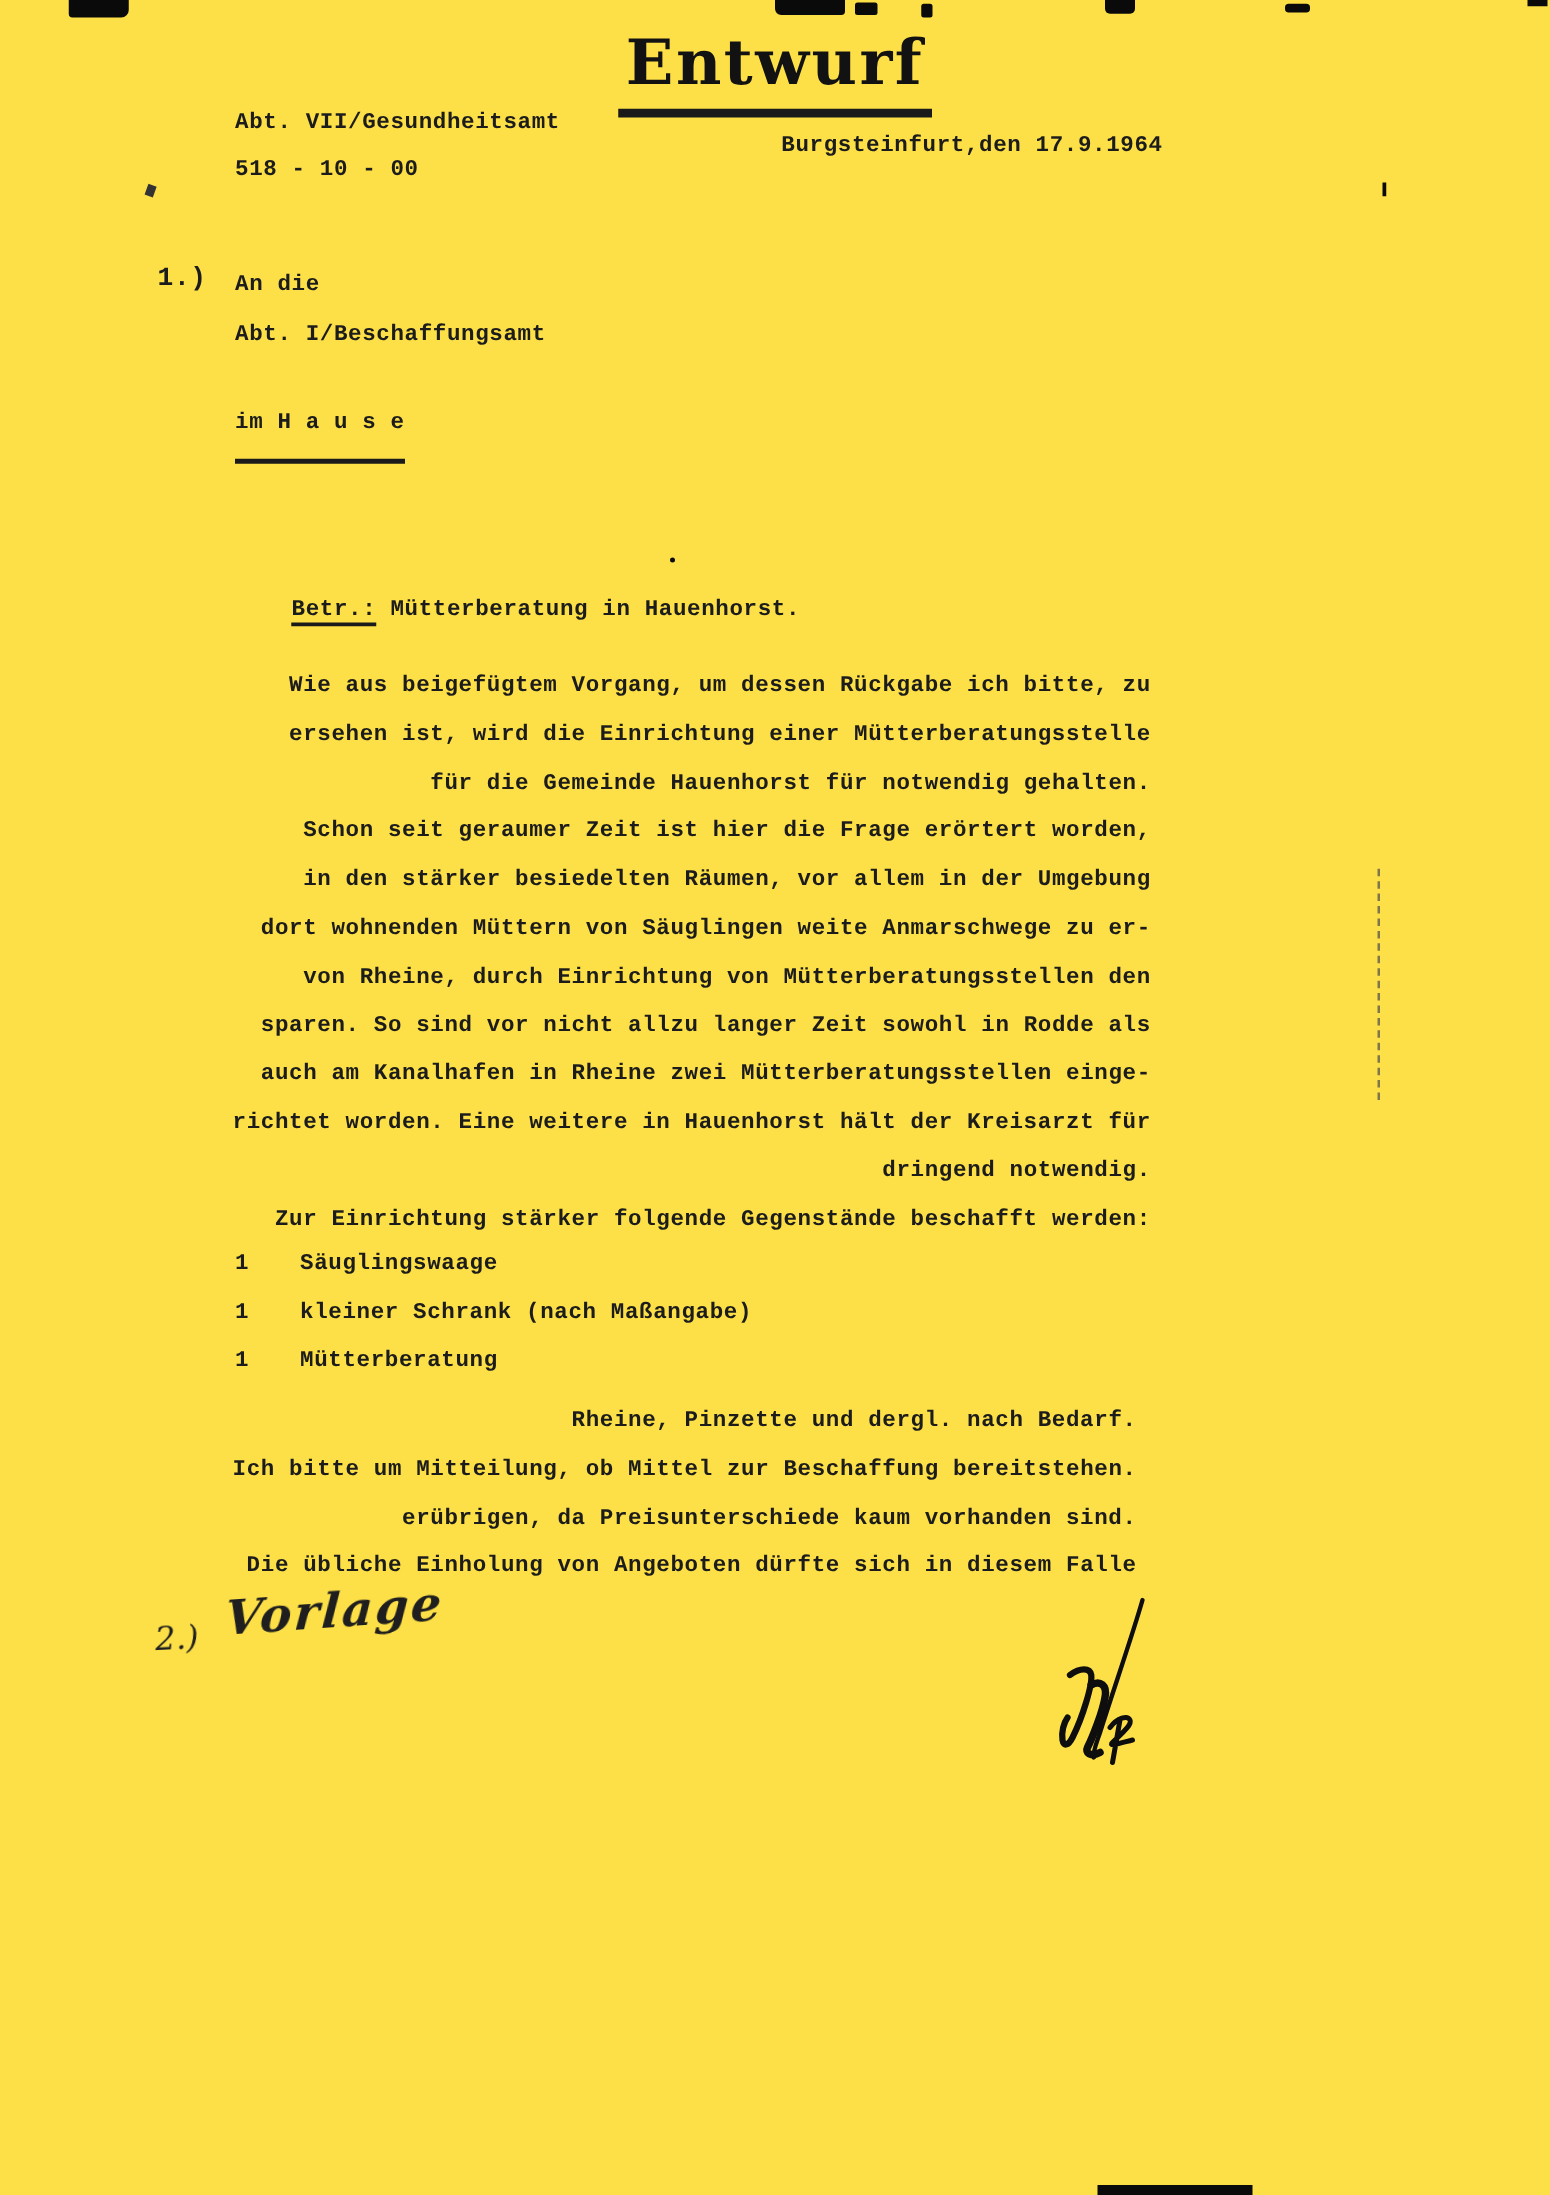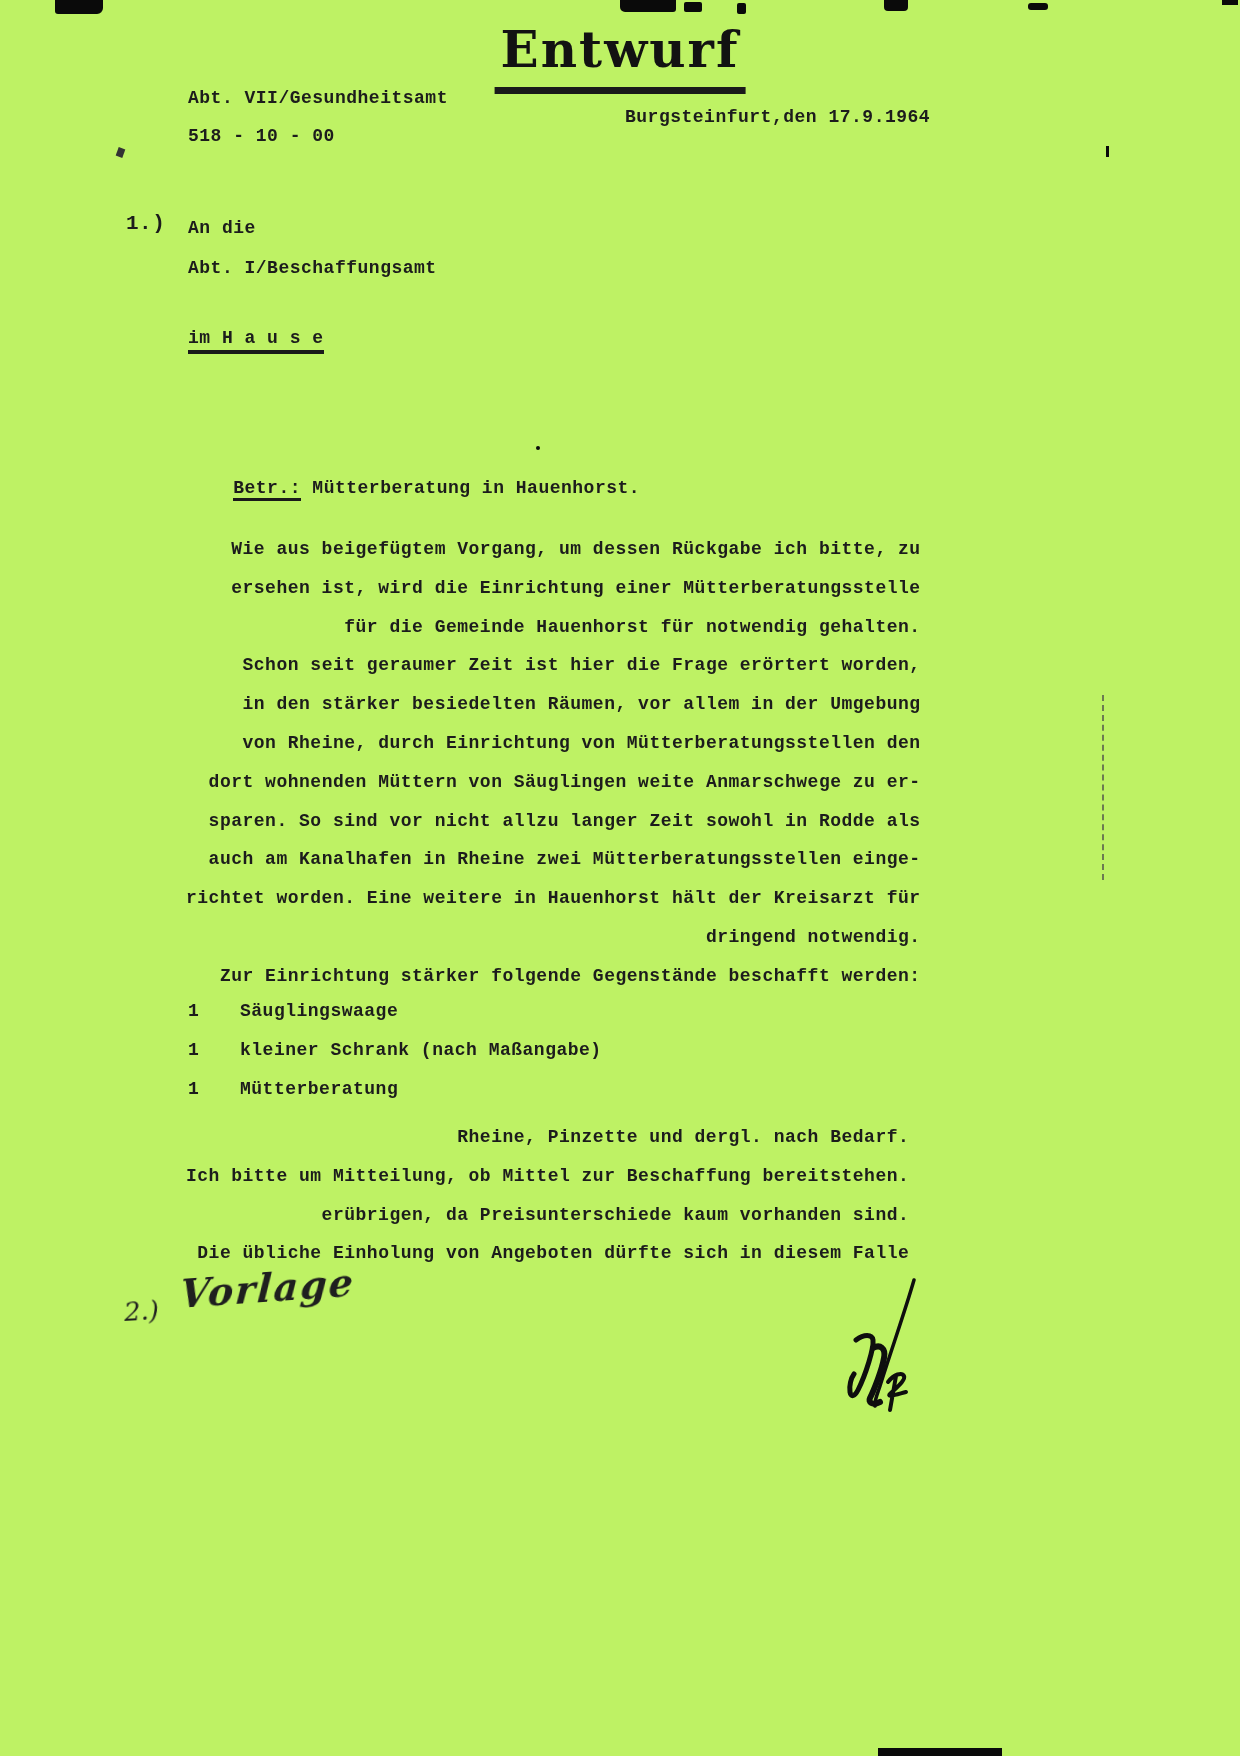--- a/index.html
+++ b/index.html
@@ -1,20 +1,20 @@
 <!DOCTYPE html>
 <html><head>
 <meta charset="utf-8">
 <style>
   html,body{margin:0;padding:0;background:#e8e8e8;}
   .page{
     position:relative;
     width:1240px;height:1756px;
     margin:0 auto;
-    background:#bef264;
+    background:#fde047;
     overflow:hidden;
     font-family:"Liberation Mono","DejaVu Sans Mono",monospace;
     color:#161616;
   }
   
   .tw{
     font-family:"Liberation Mono","DejaVu Sans Mono",monospace;
     font-size:18px;
     font-weight:bold;
     letter-spacing:0.5px;
@@ -31,21 +31,21 @@
     padding:0 6px 8px 6px;
     border-bottom:7px solid #1a1a1a;
     filter:blur(0.3px);
   }
   .body-block{position:absolute;left:186px;top:530px;}
   .body-line{height:38.8px;line-height:38.8px;text-align:right;}
   .list-block{position:absolute;left:188px;top:992px;}
   .list-row{display:flex;height:38.8px;line-height:38.8px;}
   .list-qty{width:52px;}
   .closing-block{position:absolute;left:186px;top:1118px;}
-  .underlined{border-bottom:4px solid #1a1a1a;padding-bottom:2px;}
+  .underlined{border-bottom:4px solid #1a1a1a;padding-bottom:19px;}
   .subject-label{border-bottom:3px solid #1a1a1a;padding-bottom:0;}
   .handwritten{
     font-family:"DejaVu Serif","Liberation Serif",serif;
     font-style:italic;
     color:#1f1f1f;
   }
   .hw-number{
     position:absolute;left:124px;top:1296px;
     font-size:26px;transform:rotate(-3deg);
     filter:blur(0.4px);
@@ -108,22 +108,22 @@
   <div class="abs tw" style="left:188px;top:458px;">
     <span class="subject-label">Betr.:</span><span> </span><span>Mütterberatung in Hauenhorst.</span>
   </div>
 
   <div class="body-block">
     <div class="tw body-line">Wie aus beigefügtem Vorgang, um dessen Rückgabe ich bitte, zu</div>
     <div class="tw body-line">ersehen ist, wird die Einrichtung einer Mütterberatungsstelle</div>
     <div class="tw body-line">für die Gemeinde Hauenhorst für notwendig gehalten.</div>
     <div class="tw body-line">Schon seit geraumer Zeit ist hier die Frage erörtert worden,</div>
     <div class="tw body-line">in den stärker besiedelten Räumen, vor allem in der Umgebung</div>
+    <div class="tw body-line">dort wohnenden Müttern von Säuglingen weite Anmarschwege zu er-</div>
     <div class="tw body-line">von Rheine, durch Einrichtung von Mütterberatungsstellen den</div>
-    <div class="tw body-line">dort wohnenden Müttern von Säuglingen weite Anmarschwege zu er-</div>
     <div class="tw body-line">sparen. So sind vor nicht allzu langer Zeit sowohl in Rodde als</div>
     <div class="tw body-line">auch am Kanalhafen in Rheine zwei Mütterberatungsstellen einge-</div>
     <div class="tw body-line">richtet worden. Eine weitere in Hauenhorst hält der Kreisarzt für</div>
     <div class="tw body-line">dringend notwendig.</div>
     <div class="tw body-line">Zur Einrichtung stärker folgende Gegenstände beschafft werden:</div>
   </div>
 
   <div class="list-block">
     <div class="list-row">
       <span class="tw list-qty">1</span>

